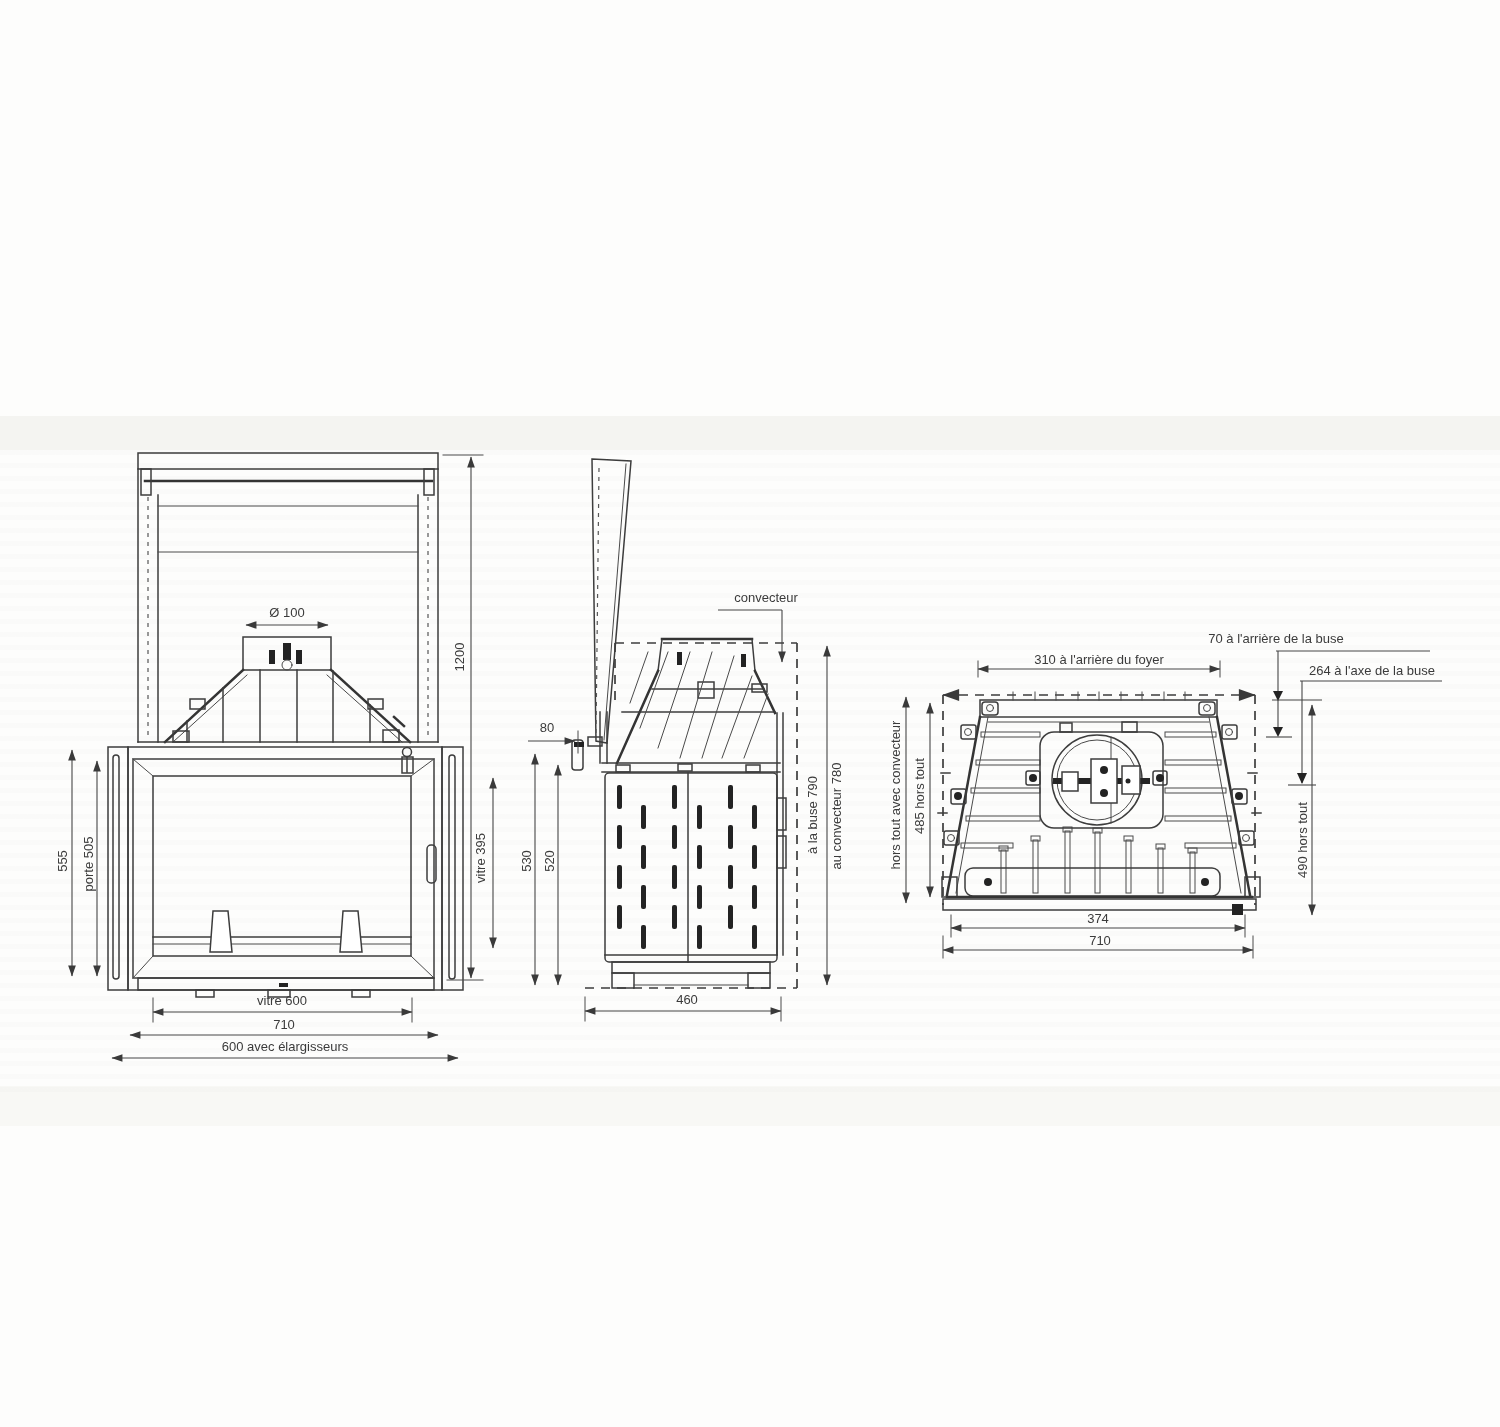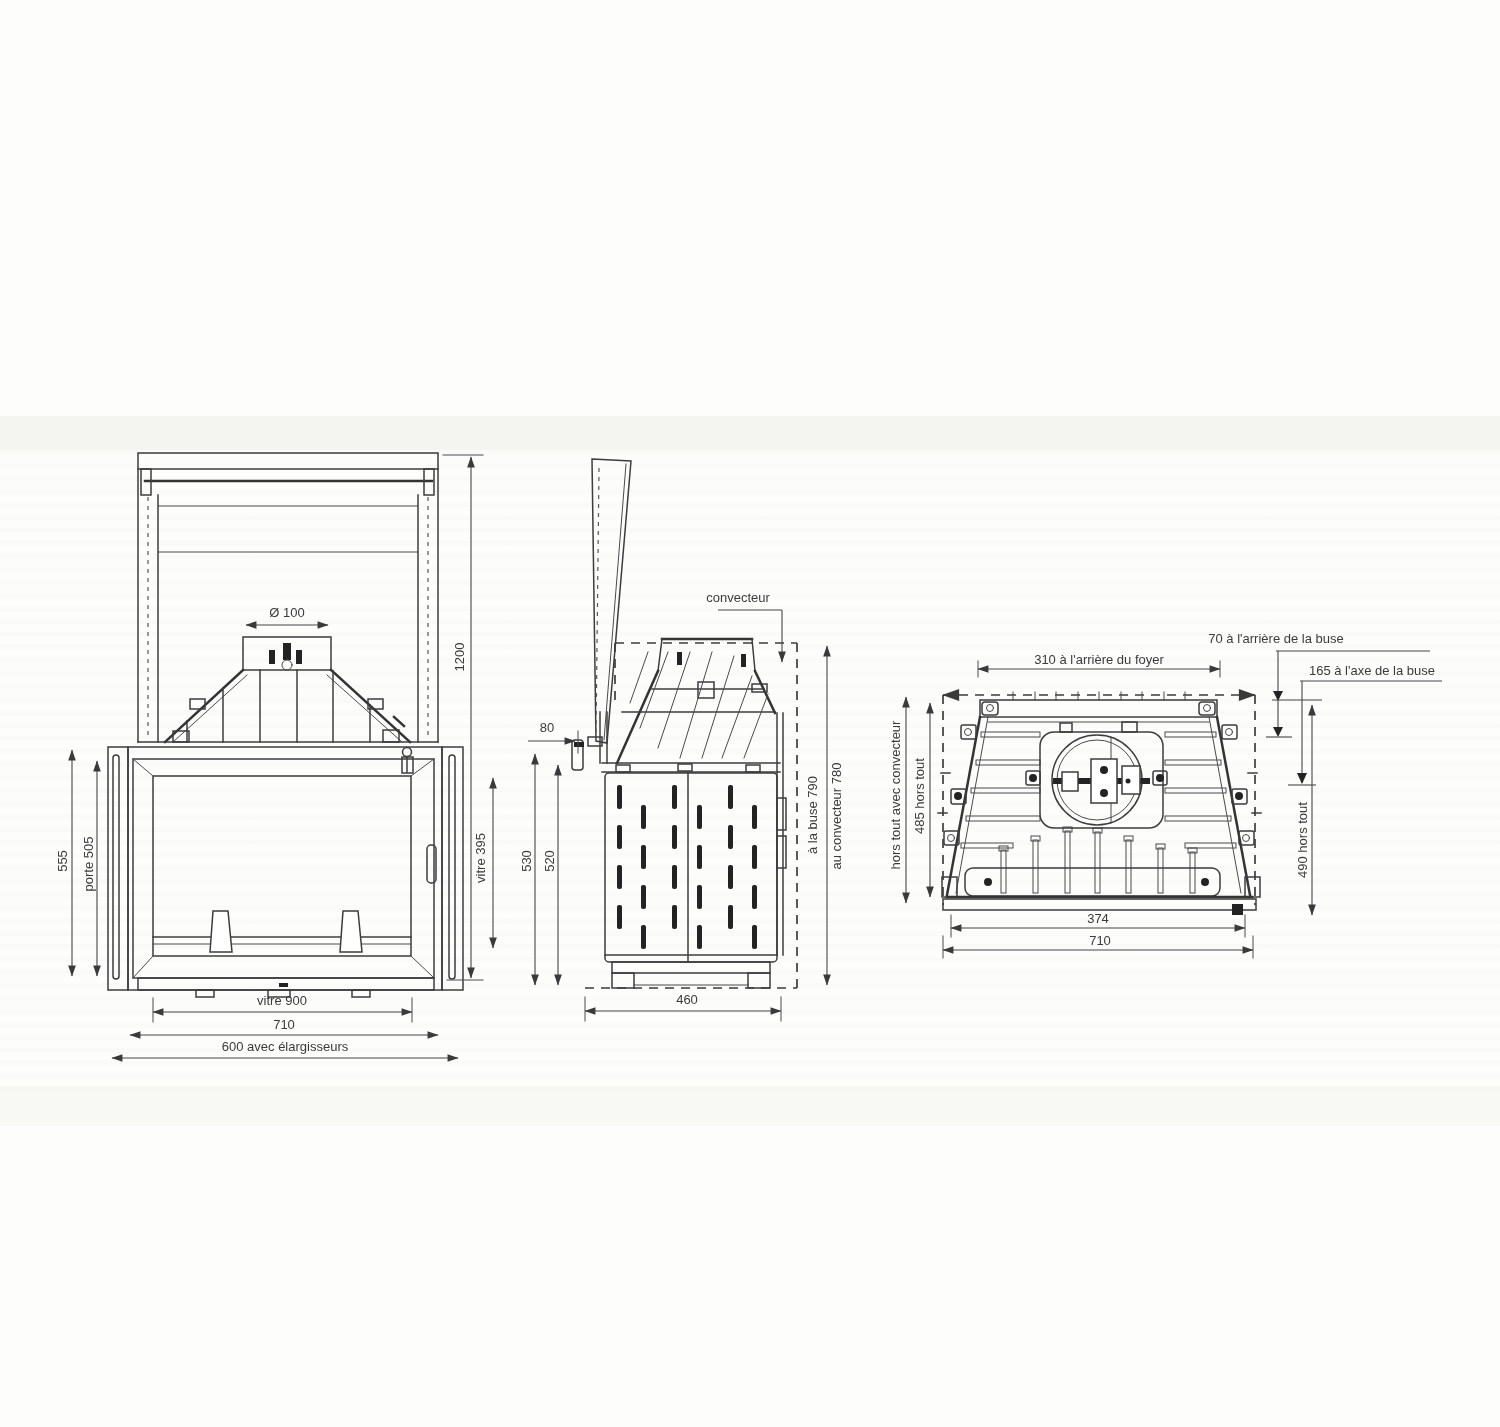--- a/index.html
+++ b/index.html
@@ -336,33 +336,33 @@
       <line class="t" x1="943" y1="936" x2="943" y2="958"></line>
       <line class="t" x1="1253" y1="936" x2="1253" y2="958"></line>
     </g>
   </svg>
 
   <div class="lbl" style="left:287px;top:612px">Ø 100</div>
   <div class="lbl v" style="left:459px;top:657px">1200</div>
   <div class="lbl v" style="left:62px;top:861px">555</div>
   <div class="lbl v" style="left:88px;top:864px">porte 505</div>
   <div class="lbl v" style="left:480px;top:858px">vitre 395</div>
-  <div class="lbl" style="left:282px;top:1000px">vitre 900</div>
+  <div class="lbl" style="left:282px;top:1000px">vitre 600</div>
   <div class="lbl" style="left:284px;top:1024px">710</div>
   <div class="lbl" style="left:285px;top:1046px">600 avec élargisseurs</div>
 
-  <div class="lbl" style="left:738px;top:597px">convecteur</div>
+  <div class="lbl" style="left:766px;top:597px">convecteur</div>
   <div class="lbl" style="left:547px;top:727px">80</div>
   <div class="lbl v" style="left:526px;top:861px">530</div>
   <div class="lbl v" style="left:549px;top:861px">520</div>
   <div class="lbl v" style="left:812px;top:815px">à la buse 790</div>
   <div class="lbl v" style="left:836px;top:816px">au convecteur 780</div>
   <div class="lbl" style="left:687px;top:999px">460</div>
 
   <div class="lbl" style="left:1099px;top:659px">310 à l'arrière du foyer</div>
   <div class="lbl" style="left:1276px;top:638px">70 à l'arrière de la buse</div>
-  <div class="lbl" style="left:1372px;top:670px">165 à l'axe de la buse</div>
+  <div class="lbl" style="left:1372px;top:670px">264 à l'axe de la buse</div>
   <div class="lbl v" style="left:895px;top:795px">hors tout avec convecteur</div>
   <div class="lbl v" style="left:919px;top:796px">485 hors tout</div>
   <div class="lbl v" style="left:1302px;top:840px">490 hors tout</div>
   <div class="lbl" style="left:1098px;top:918px">374</div>
   <div class="lbl" style="left:1100px;top:940px">710</div>
 </div>
 
 </body></html>

